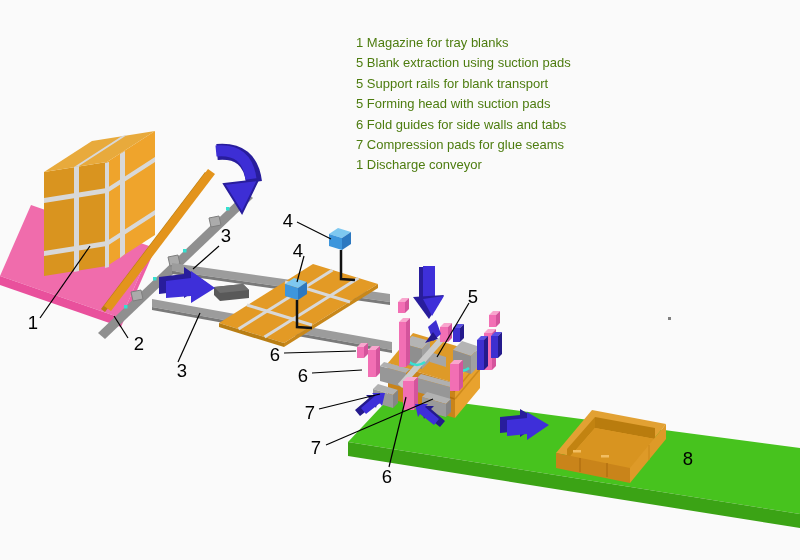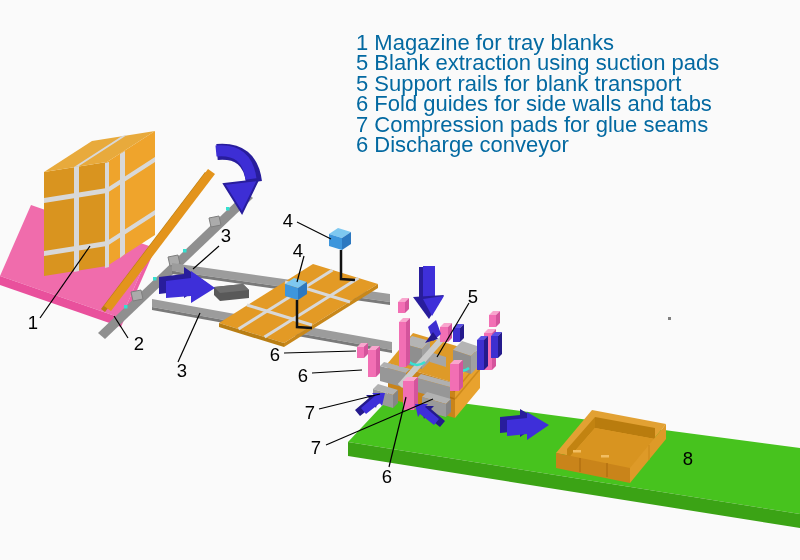--- a/index.html
+++ b/index.html
@@ -4,21 +4,21 @@
 <style>
   html,body{margin:0;padding:0;background:#fff;}
   #stage{
     position:relative;width:800px;height:560px;overflow:hidden;
     background:#FAFAFA;
     font-family:"Liberation Sans","DejaVu Sans",sans-serif;
   }
   #diagram-svg{position:absolute;left:0;top:0;}
   .legend{
     position:absolute;left:356px;top:33px;
-    font-size:22px;line-height:20.4px;color:#0369a1;
+    font-size:13px;line-height:20.4px;color:#4d7c0f;
     white-space:nowrap;
   }
   .callout-num{
     font-size:18.5px;fill:#000;
     font-family:"Liberation Sans","DejaVu Sans",sans-serif;
   }
   .leader{stroke:#000;stroke-width:1.2;fill:none;}
   .crease{stroke:#D8D8D8;stroke-width:3;fill:none;}
   .ridge-l{stroke:#B06F10;stroke-width:1.6;fill:none;}
   .ridge-r{stroke:#CE8B1C;stroke-width:1.6;fill:none;}
@@ -288,18 +288,19 @@
       <text class="callout-num" x="316" y="454">7</text>
       <text class="callout-num" x="387" y="483">6</text>
       <text class="callout-num" x="688" y="465">8</text>
     </g>
   </svg>
 
   <div class="legend">
     <div>1 Magazine for tray blanks</div>
     <div>5 Blank extraction using suction pads</div>
     <div>5 Support rails for blank transport</div>
+    <div>5 Forming head with suction pads</div>
     <div>6 Fold guides for side walls and tabs</div>
     <div>7 Compression pads for glue seams</div>
-    <div>6 Discharge conveyor</div>
+    <div>1 Discharge conveyor</div>
   </div>
 
 </div>
 
 </body></html>

